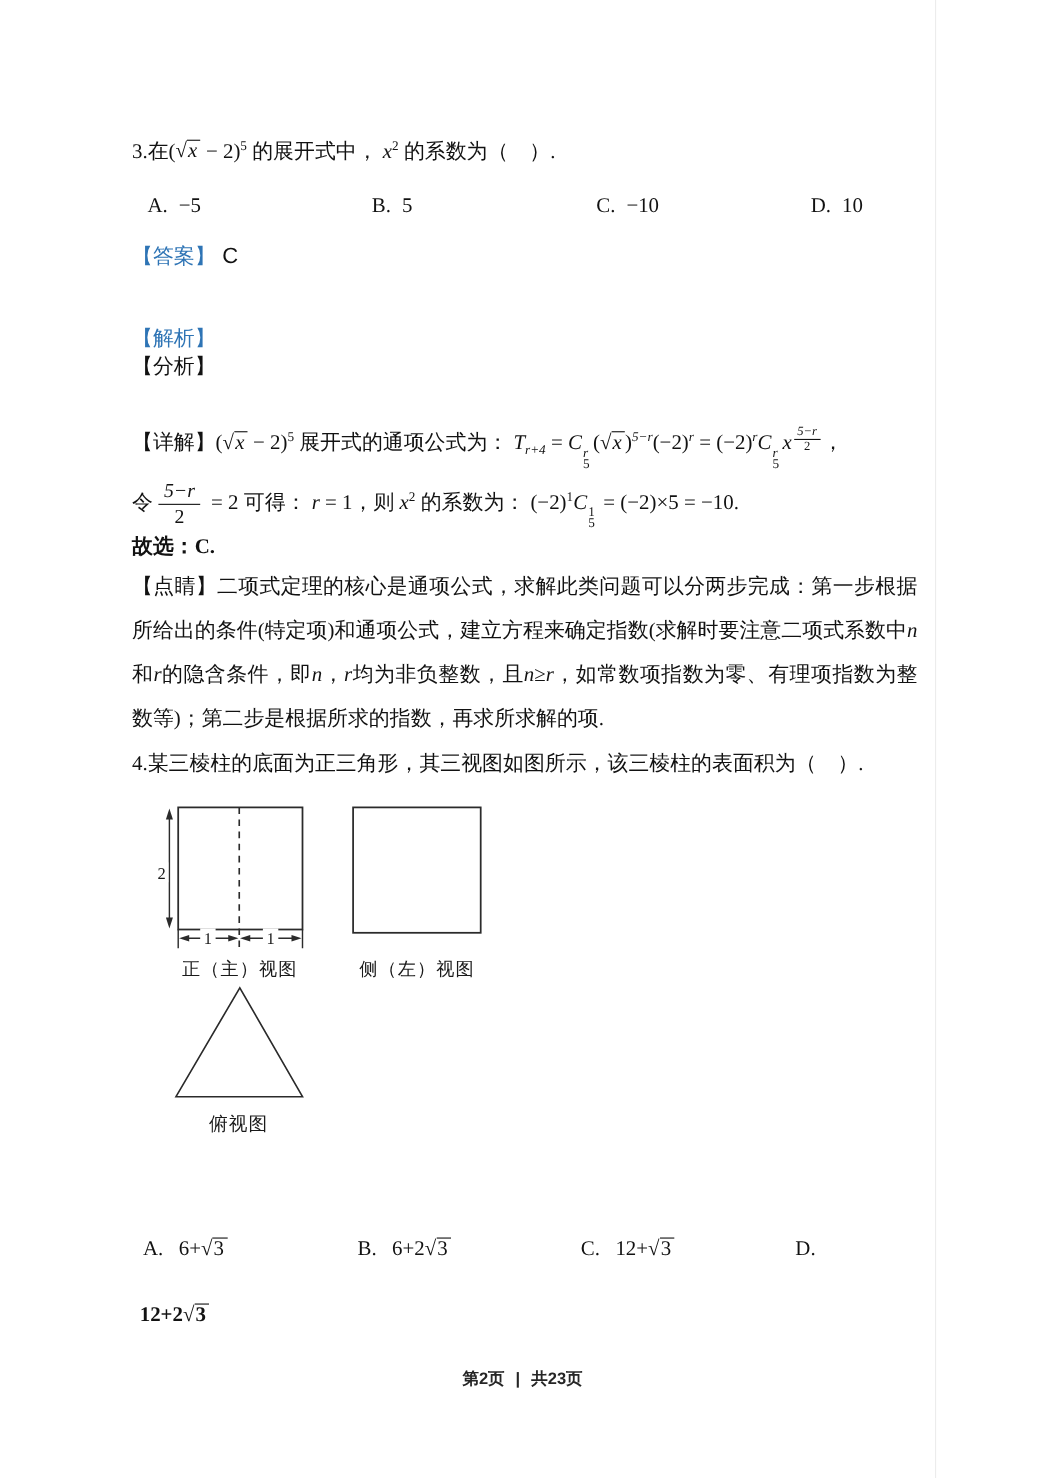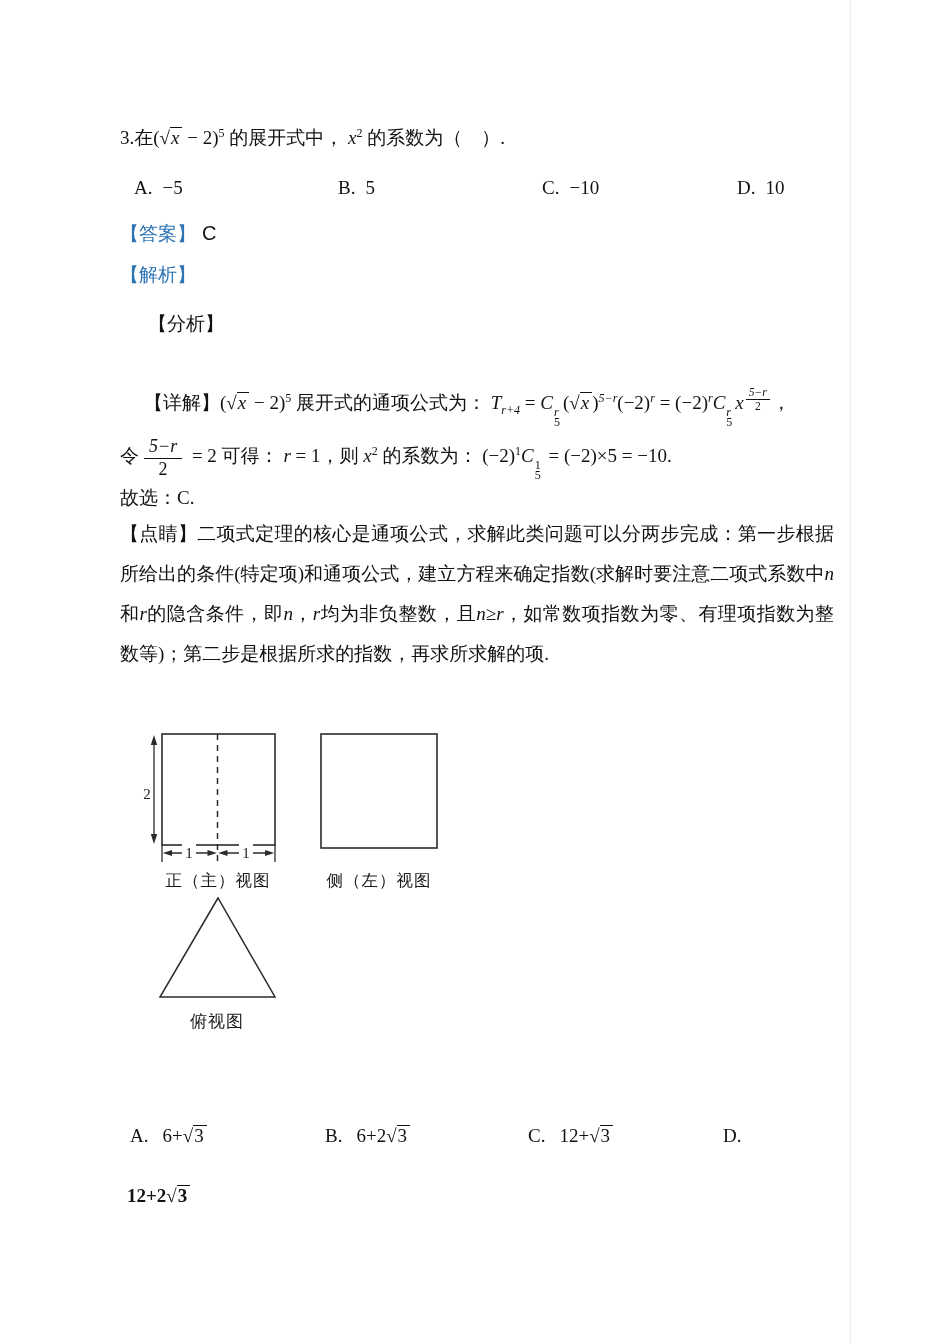--- a/index.html
+++ b/index.html
@@ -1,19 +1,19 @@
 <!DOCTYPE html>
 <html><head>
 <meta charset="utf-8">
 <style>
   html,body{margin:0;padding:0;background:#fff;}
   .page{position:relative;width:850px;height:1344px;background:#fff;outline:1px solid #ececec;
         font-family:"Liberation Serif","DejaVu Serif",serif;color:#121212;overflow:hidden;}
   .b{position:absolute;font-size:19px;line-height:1.45;}
-  .blue{color:#2E74B5;}
+  .blue{color:#2E74B5;margin-top:34px;}
   .ans-val{font-family:"Liberation Sans","DejaVu Sans",sans-serif;font-size:20px;margin-left:6px;}
   
   .optrow{display:flex;white-space:nowrap;}
   .opt{display:inline-flex;align-items:baseline;}
   .opt .olab{margin-right:10px;}
   .q3row .o1{width:204px;}.q3row .o2{width:204px;}.q3row .o3{width:195px;}
   .q4row .o1{width:195px;}.q4row .o2{width:203px;}.q4row .o3{width:195px;}
   .q4row .opt .olab{margin-right:14px;}
   
   .v{font-style:italic;}
@@ -66,24 +66,24 @@
         <span><span>10</span></span>
       </span>
   </div>
 
   <div class="b" style="left:120px;top:219px;">
     <span class="blue">【答案】</span><span class="ans-val">C</span>
   </div>
 
   <div class="b blue" style="left:120px;top:261px;">【解析】</div>
 
-  <div class="b" style="left:120px;top:310px;margin-left:28px;">【分析】</div>
+  <div class="b" style="left:120px;top:320px;">【分析】</div>
 
 
-  <div class="b mathline" style="left:120px;top:386px;margin-left:24px;"><span>【详解】(</span><span class="sq">
+  <div class="b mathline" style="left:120px;top:386px;"><span>【详解】(</span><span class="sq">
         <span class="rad">√</span>
         <span class="rx v">x</span>
       </span><span> − 2)</span><sup>5</sup><span> 展开式的通项公式为： </span><span class="v">T</span><sub class="v">r+4</sub><span> = </span><span class="v">C</span><span class="ss">
         <span class="v">r</span>
         <span>5</span>
       </span><span>(</span><span class="sq">
         <span class="rad">√</span>
         <span class="rx v">x</span>
       </span><span>)</span><sup class="v">5−r</sup><span>(−2)</span><sup class="v">r</sup><span> = (−2)</span><sup class="v">r</sup><span class="v">C</span><span class="ss">
         <span class="v">r</span>
@@ -94,24 +94,25 @@
       </span><span>，</span></div>
 
   <div class="b mathline" style="left:120px;top:436px;"><span>令</span><span class="frac">
         <span class="fn v">5−r</span>
         <span class="fd">2</span>
       </span><span> = 2 可得： </span><span class="v">r</span><span> = 1，则 </span><span class="v">x</span><sup>2</sup><span> 的系数为： (−2)</span><sup>1</sup><span class="v">C</span><span class="ss">
         <span>1</span>
         <span>5</span>
       </span><span> = (−2)×5 = −10.</span></div>
 
-  <div class="b" style="left:120px;top:484px;">故选：C.</div>
+  <div class="b" style="left:120px;top:484px;font-weight:bold;">故选：C.</div>
 
   <div class="b para" style="left:120px;top:514px;width:714px;"><span>【点睛】二项式定理的核心是通项公式，求解此类问题可以分两步完成：第一步根据所给出的条件(特定项)和通项公式，建立方程来确定指数(求解时要注意二项式系数中</span><span class="v">n</span><span>和</span><span class="v">r</span><span>的隐含条件，即</span><span class="v">n</span><span>，</span><span class="v">r</span><span>均为非负整数，且</span><span class="v">n</span><span>≥</span><span class="v">r</span><span>，如常数项指数为零、有理项指数为整数等)；第二步是根据所求的指数，再求所求解的项.</span></div>
 
+  <div class="b" style="left:120px;top:681px;">4.某三棱柱的底面为正三角形，其三视图如图所示，该三棱柱的表面积为（　）.</div>
 
   <svg class="b" style="left:140px;top:715px;" width="320" height="330" viewBox="0 0 320 330">
 
     <g>
       <rect x="22" y="19" width="113" height="111" fill="none" stroke="#2b2b2b" stroke-width="1.6"></rect>
       <line x1="77.5" y1="19" x2="77.5" y2="147" stroke="#2b2b2b" stroke-width="1.5" stroke-dasharray="6 5"></line>
 
       <g>
         <line x1="14" y1="26" x2="14" y2="123" stroke="#2b2b2b" stroke-width="1.3"></line>
         <polygon points="14,20 10.8,30 17.2,30" fill="#2b2b2b"></polygon>
@@ -174,14 +175,17 @@
         <span class="olab">D.</span>
         <span class="mathline"></span>
       </span>
   </div>
 
   <div class="b mathline" style="left:127px;top:1182px;font-weight:bold;"><span>12+2</span><span class="sq">
         <span class="rad">√</span>
         <span class="rx">3</span>
       </span></div>
 
+  <div class="b footer" style="left:0;top:1243px;">
+    <span>第2页</span><span>|</span><span>共23页</span>
+  </div>
 
 </div>
 
 </body></html>

